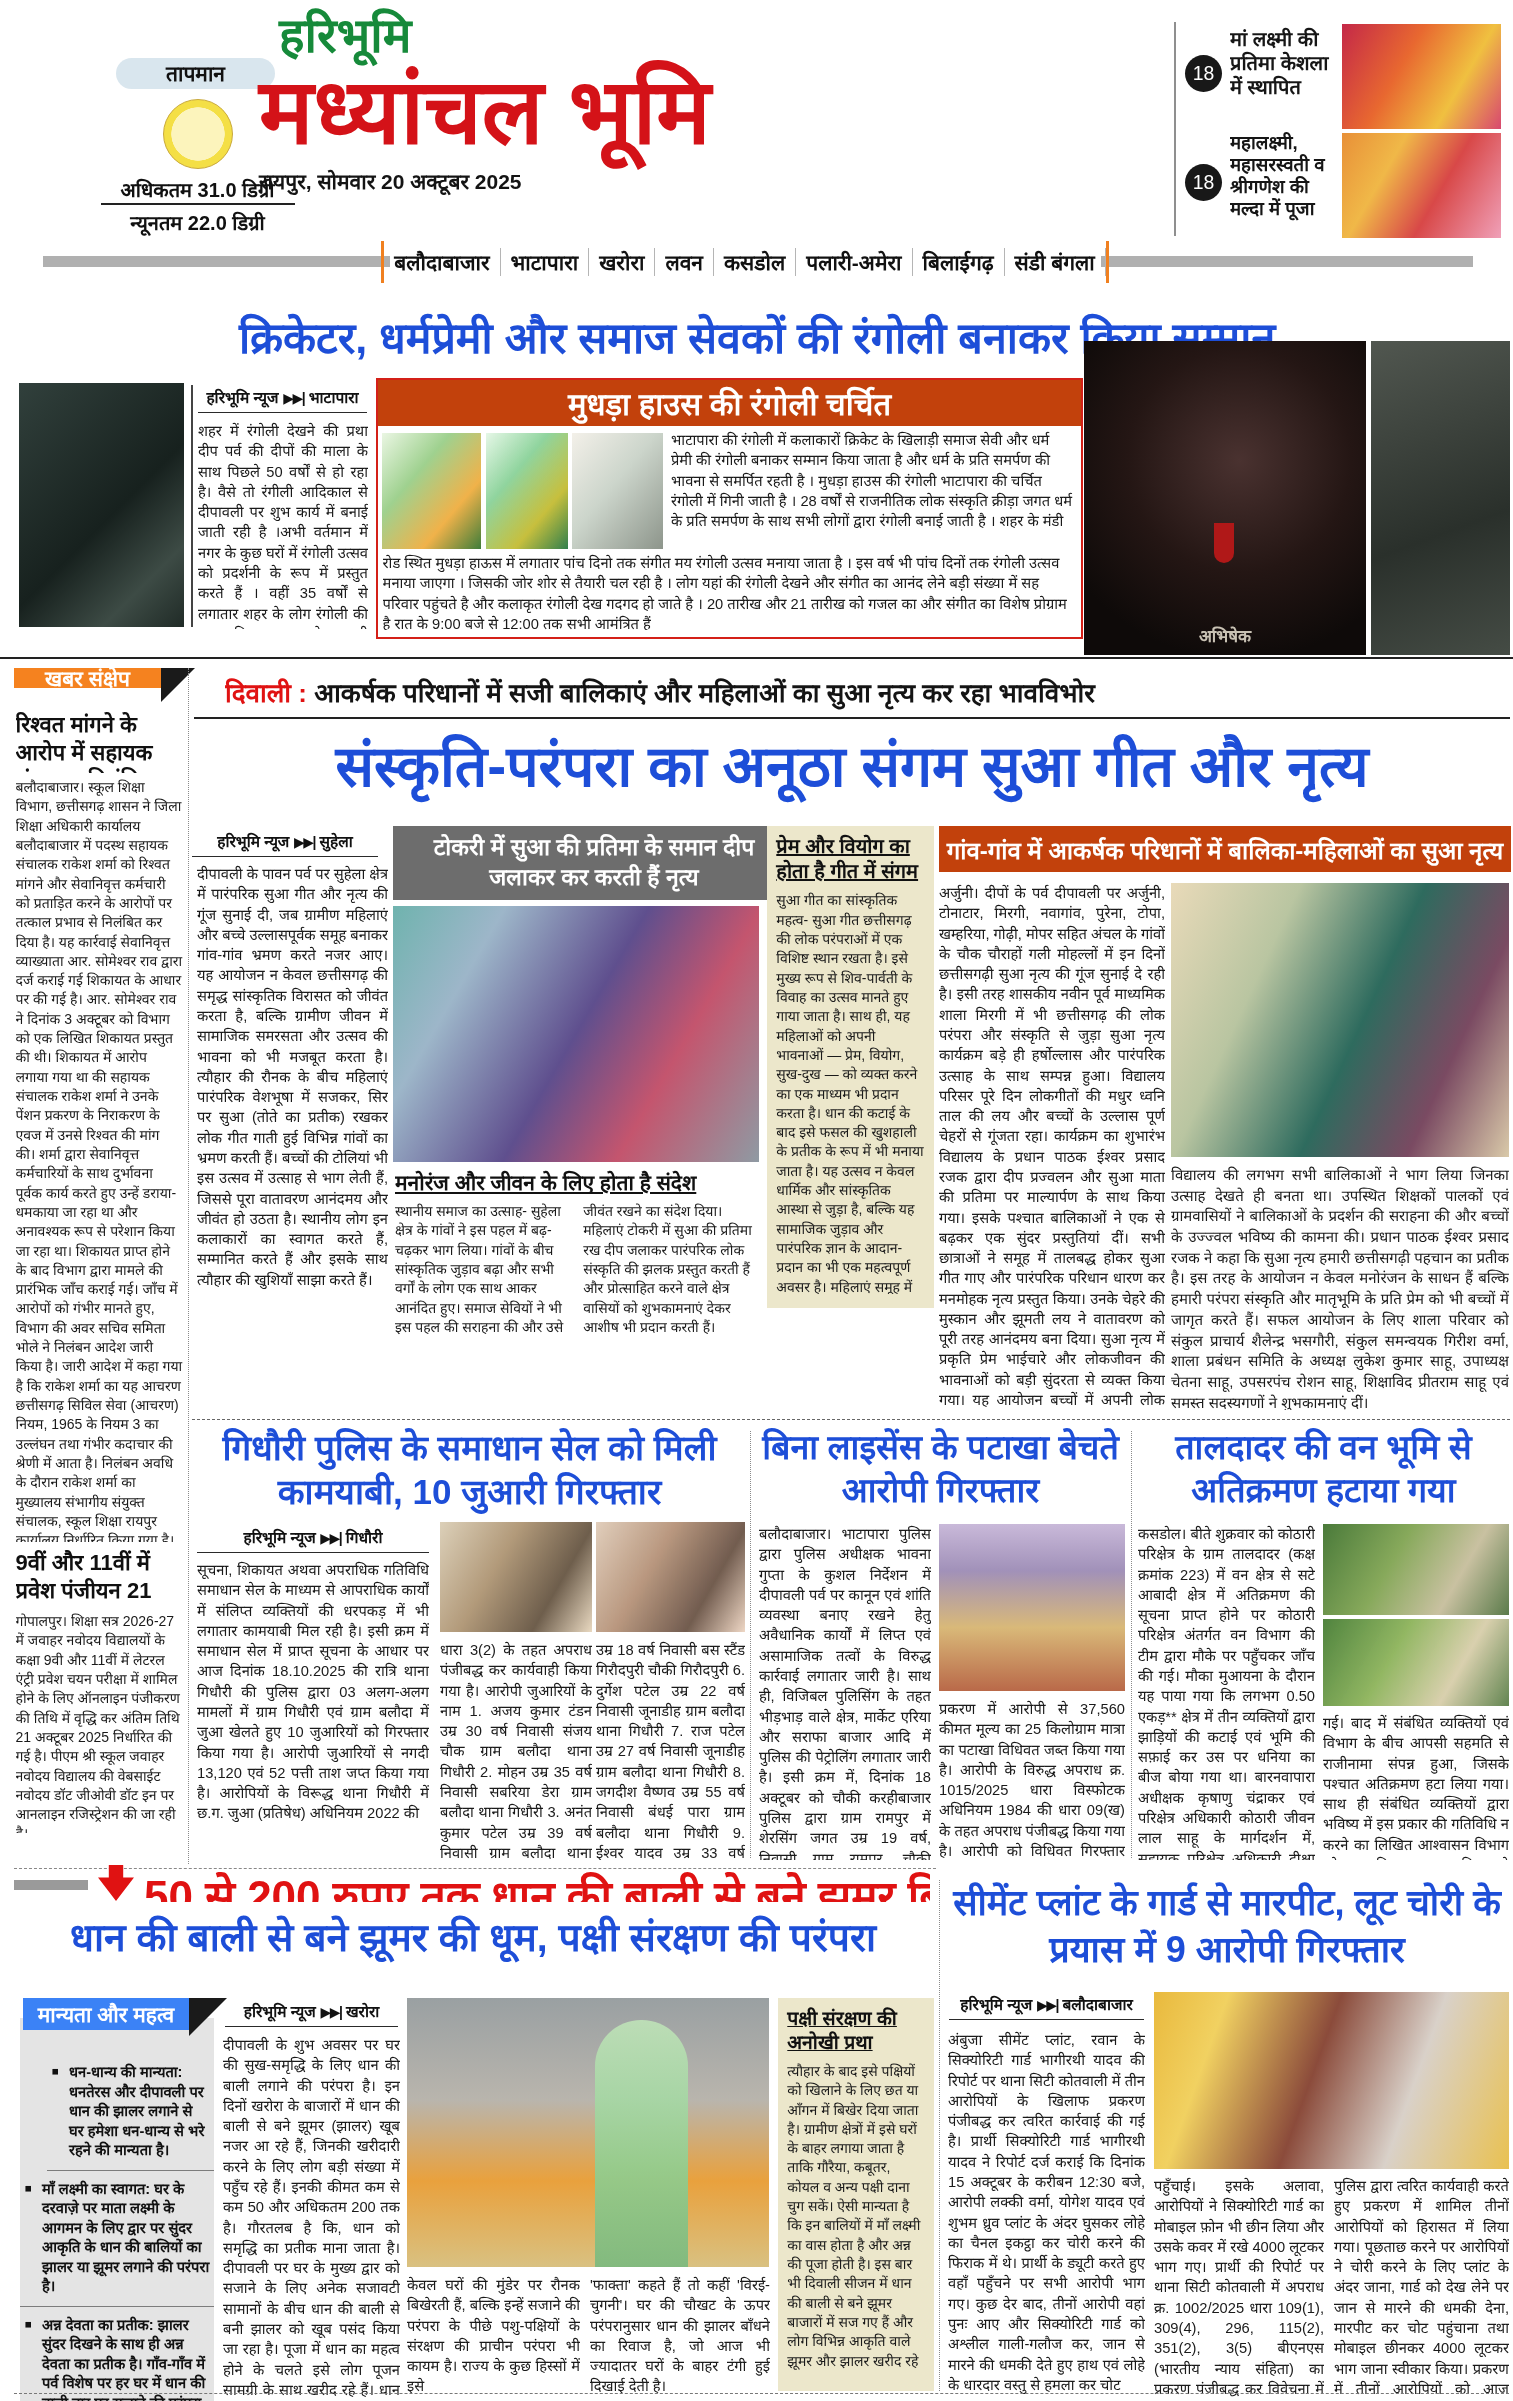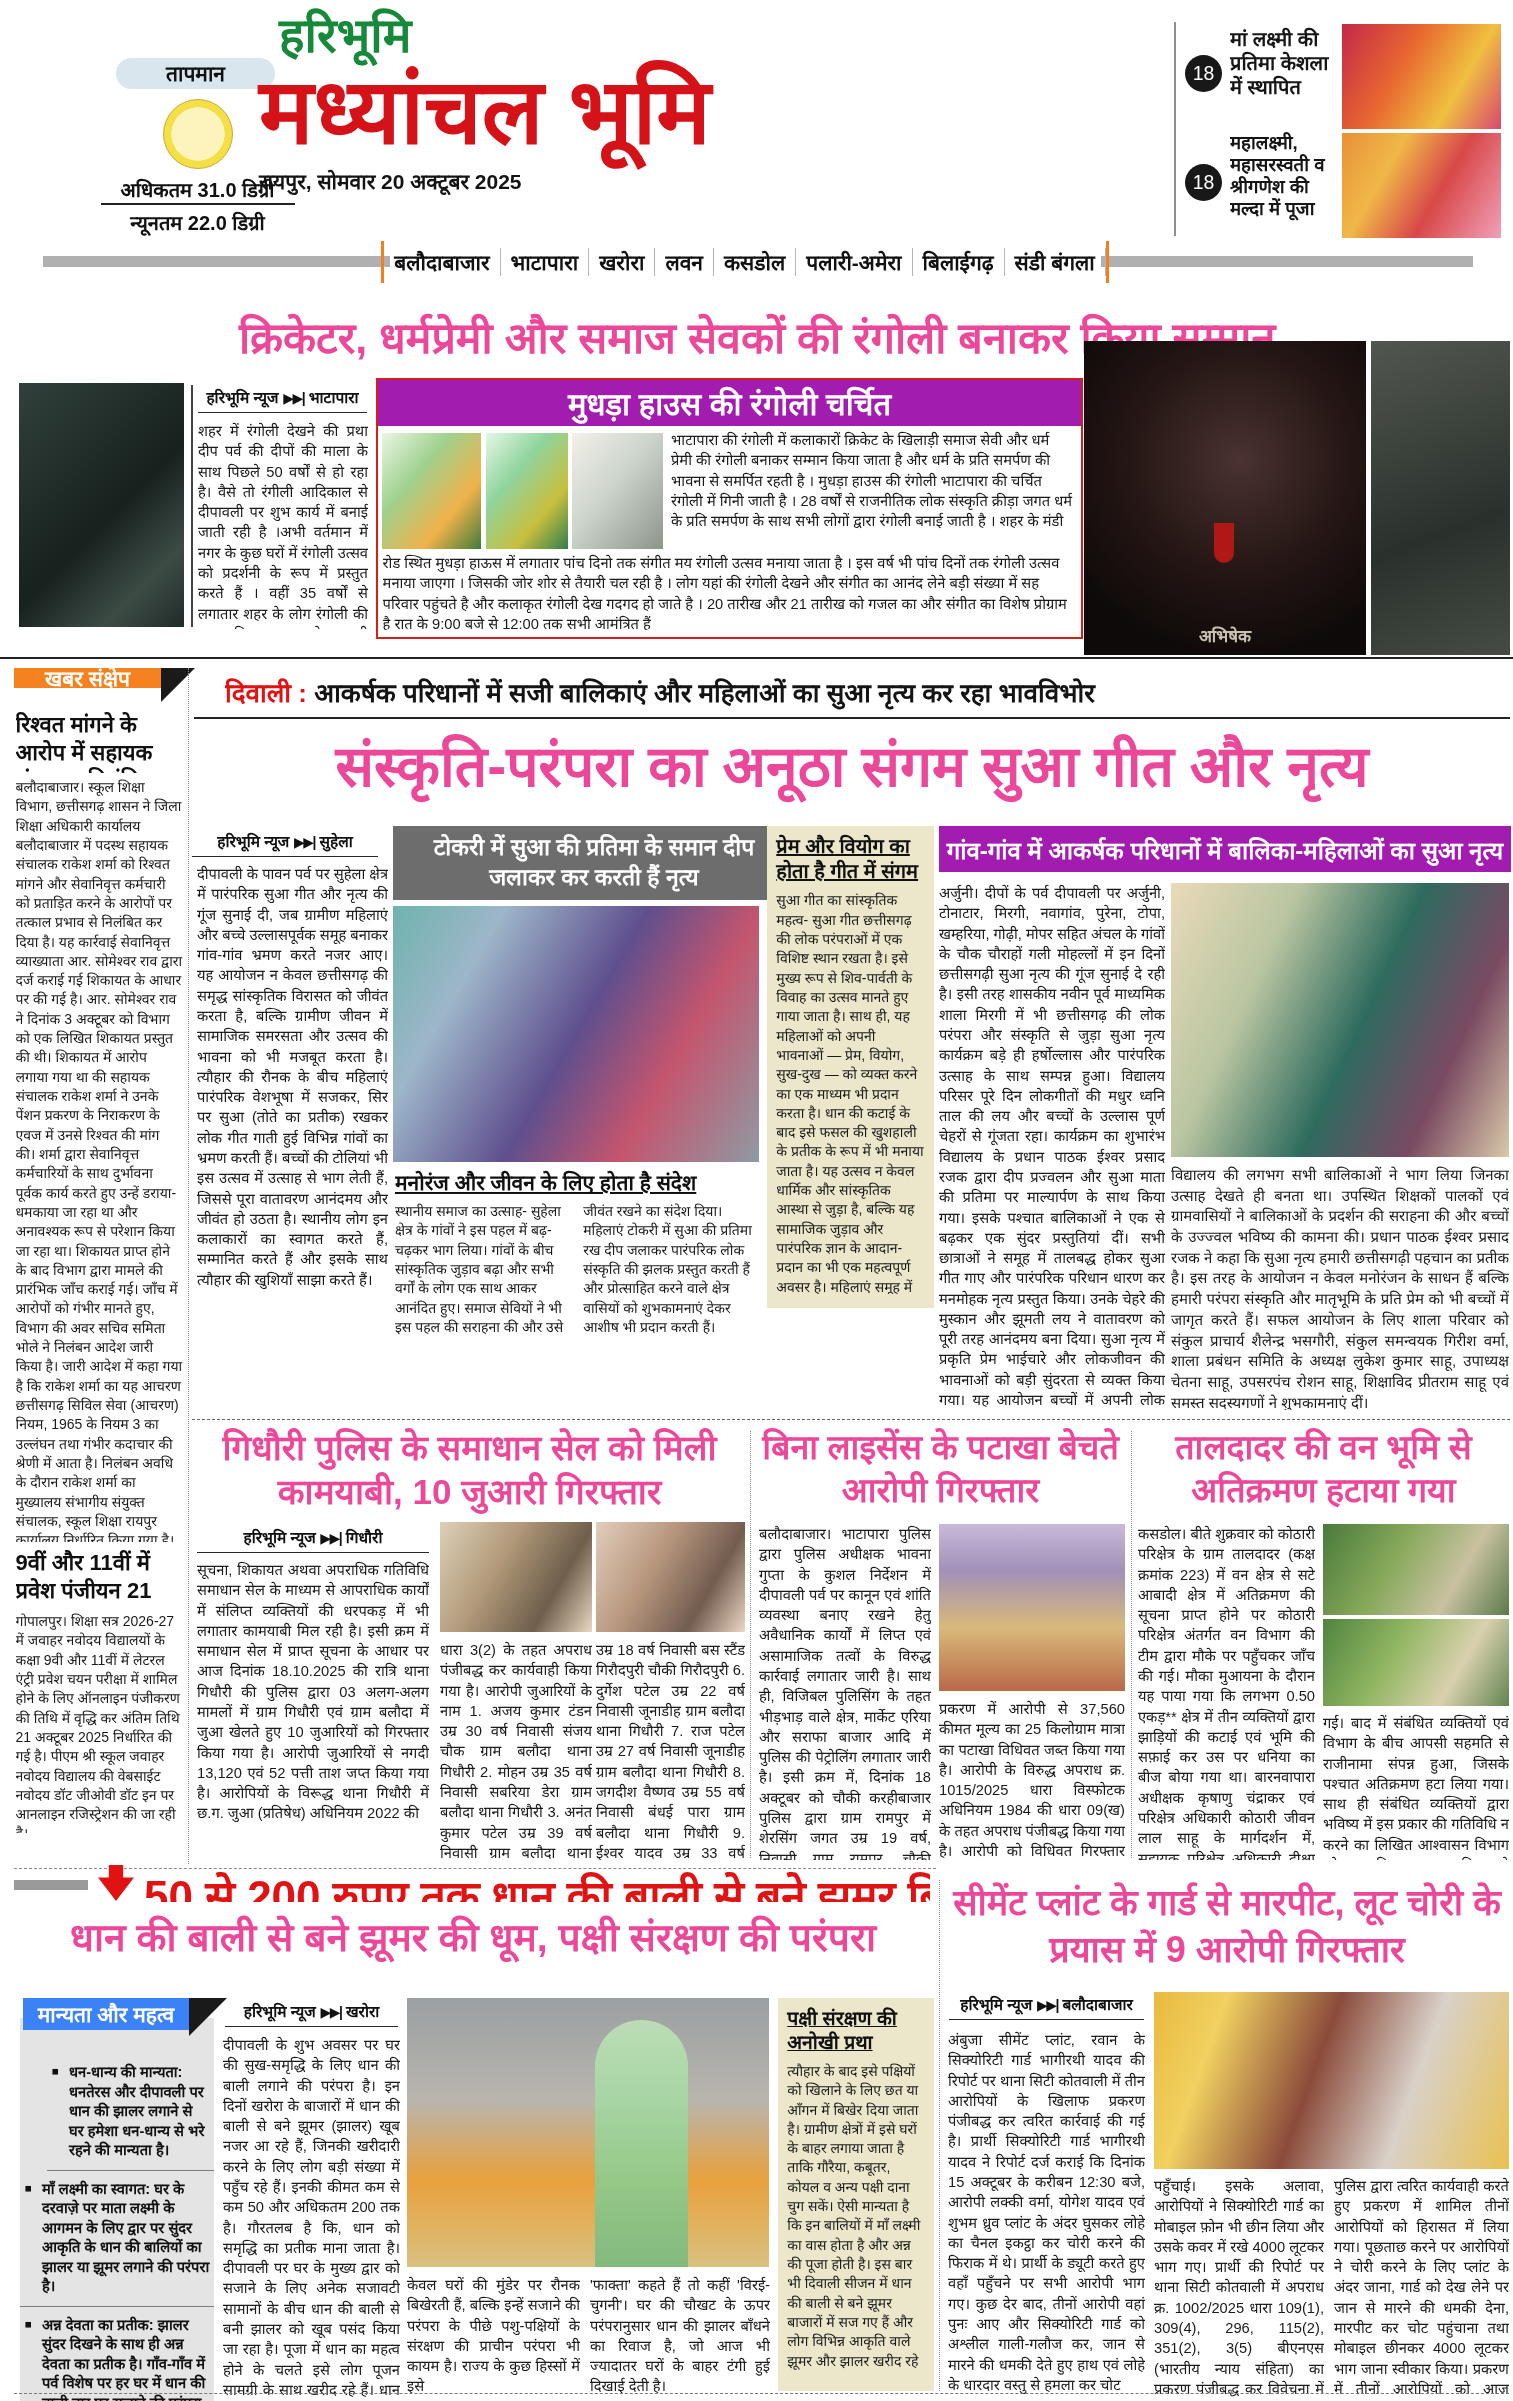--- a/index.html
+++ b/index.html
@@ -5,26 +5,26 @@
   html,body{margin:0;padding:0;background:#ffffff;}
   #page{position:relative;width:1514px;height:2401px;background:#fff;overflow:hidden;
         font-family:"Liberation Sans","DejaVu Sans",sans-serif;color:#111;}
   .abs{position:absolute;}
   .bodytext{font-size:14.7px;line-height:1.38;text-align:justify;overflow:hidden;color:#1a1a1a;}
   .byline{font-weight:bold;font-size:16.3px;text-align:center;border-bottom:1.5px solid #2a2a2a;
           padding-bottom:3.9px;white-space:nowrap;overflow:hidden;}
   .arrows{margin:0 4.6px;color:#111;}
   .arrows::before{content:"▶▶|";letter-spacing:-1.5px;font-size:14px;}
   .photo{background-size:cover;overflow:hidden;}
-  .redbar{background:#a21caf;color:#fff;font-weight:bold;text-align:center;
+  .redbar{background:#c2410c;color:#fff;font-weight:bold;text-align:center;
           display:flex;align-items:center;justify-content:center;overflow:hidden;}
   .graybar{background:#6d6d6d;color:#fff;font-weight:bold;text-align:center;
           display:flex;align-items:center;justify-content:center;overflow:hidden;}
   .creambox{background:#ece7cb;overflow:hidden;}
-  .headline{font-weight:bold;color:#ec4899;text-align:center;overflow:hidden;}
+  .headline{font-weight:bold;color:#1d4ed8;text-align:center;overflow:hidden;}
   .nowrap{white-space:nowrap;}
   .vdot{border-left:1.5px dotted #8a8a8a;width:0;}
   .hdash{border-top:1.5px dashed #666;height:0;}
   .rule{background:#222;}
   .sun{border-radius:50%;background:radial-gradient(circle,#fcf4bc 0 55%,#f4df45 56% 100%);
        border:1.5px solid #c9a93a;}
   .sun::before{content:"";position:absolute;inset:-11.6px;
        background:repeating-conic-gradient(#f0d73c 0deg 12deg,transparent 12deg 30deg);
        border-radius:50%;z-index:-1;}
   .badge{width:37px;height:37px;border-radius:50%;background:#181818;color:#fff;

